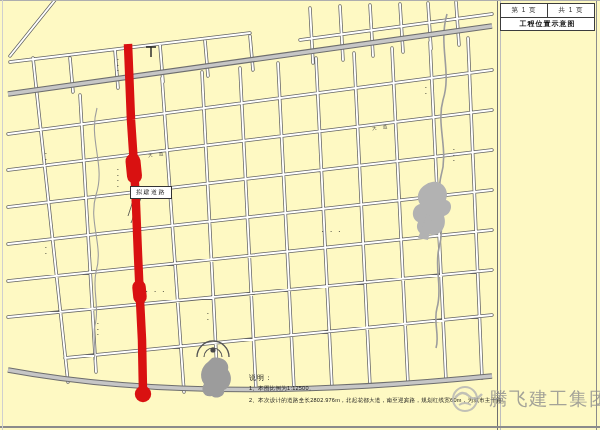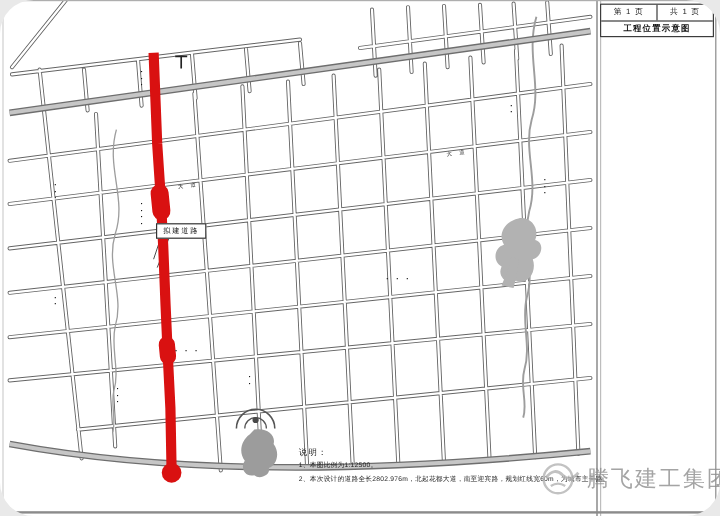--- a/index.html
+++ b/index.html
@@ -1,18 +1,18 @@
 <!DOCTYPE html>
 <html><head>
 <meta charset="utf-8">
 <style>
   html,body{margin:0;padding:0;background:#e9e9e9;}
   .page{
-    position:relative;width:600px;height:430px;background:#ffffff;
-    font-family:"Liberation Sans",sans-serif;overflow:hidden;border-radius:28px;
+    position:relative;width:600px;height:430px;background:#fef9c3;
+    font-family:"Liberation Sans",sans-serif;overflow:hidden;
   }
   .edge{position:absolute;background:#b5b5b5;}
   .edge-top{left:0;top:0;width:600px;height:1px;background:#aeaeae;}
   .edge-bottom{left:0;top:426px;width:600px;height:1.5px;background:#8b8b8b;}
   .edge-left{left:2px;top:0;width:1px;height:430px;background:#cfcfcf;}
   .panel-line{position:absolute;top:0;width:1px;height:430px;background:#6f6f6f;}
   .panel-line.inner{background:#bdbdbd;}
   svg.map{position:absolute;left:0;top:0;}
 
   

